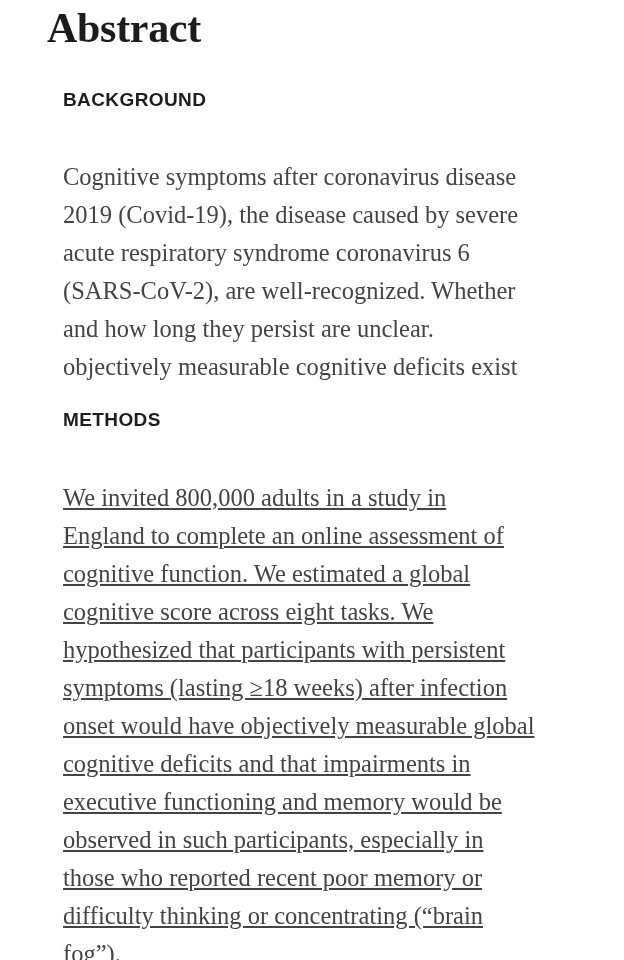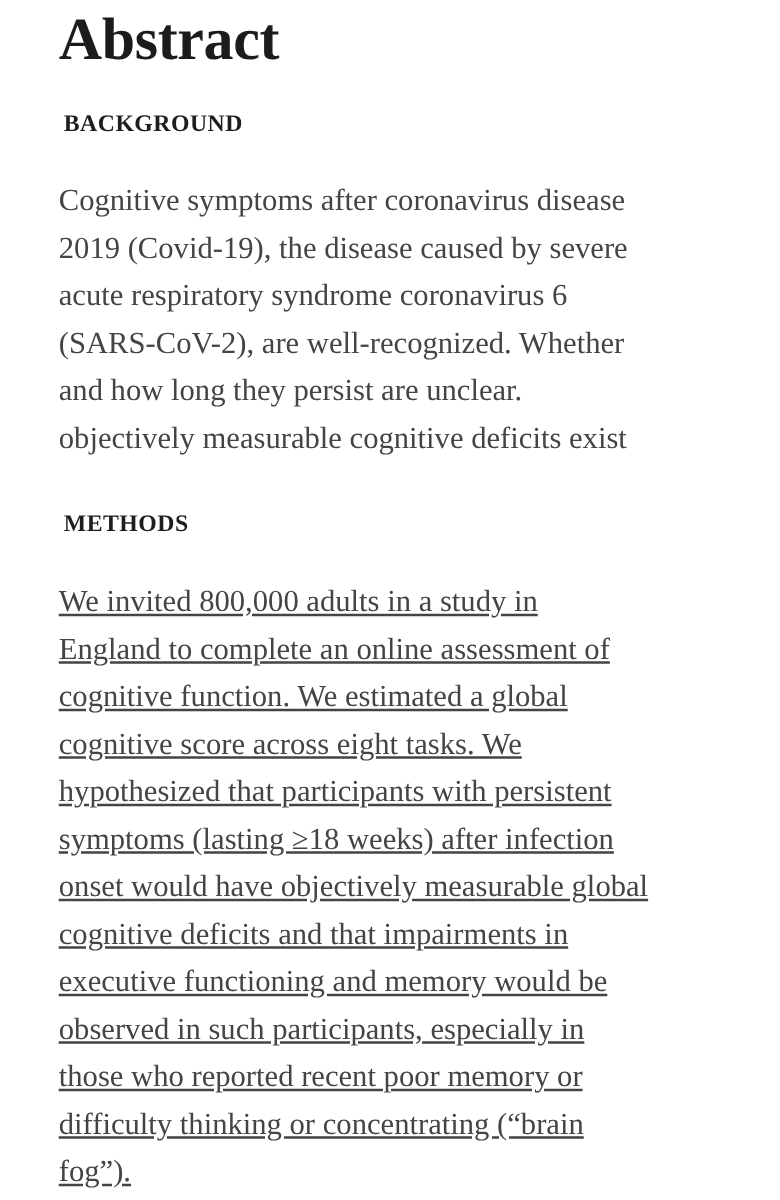--- a/index.html
+++ b/index.html
@@ -15,46 +15,46 @@
     }
     .page {
       position: absolute;
       left: 47px;
       top: 0;
       width: 545px;
     }
     .title {
       font-family: "Liberation Serif", "DejaVu Serif", serif;
       font-weight: bold;
-      font-size: 48px;
+      font-size: 42px;
       color: #1c1c1c;
       margin: 0;
       position: absolute;
       top: 4px;
       left: 0;
       white-space: nowrap;
       letter-spacing: -0.3px;
     }
     .section-head {
-      font-family: Liberation Serif, serif;
+      font-family: Liberation Sans, sans-serif;
       font-weight: bold;
       font-size: 19px;
       color: #1e1e1e;
       letter-spacing: 0.4px;
       margin: 0;
       position: absolute;
-      left: 4px;
+      left: 16px;
       white-space: nowrap;
     }
     .body-text {
       font-family: "Liberation Serif", "DejaVu Serif", serif;
       font-size: 24.5px;
       line-height: 38px;
       color: #444444;
-      margin: 0;
+      margin: 16px;
       position: absolute;
       left: 0;
       width: 545px;
     }
     .line {
       display: block;
       white-space: nowrap;
     }
     #h-background { top: 89px; }
     #p-background { top: 142px; }

